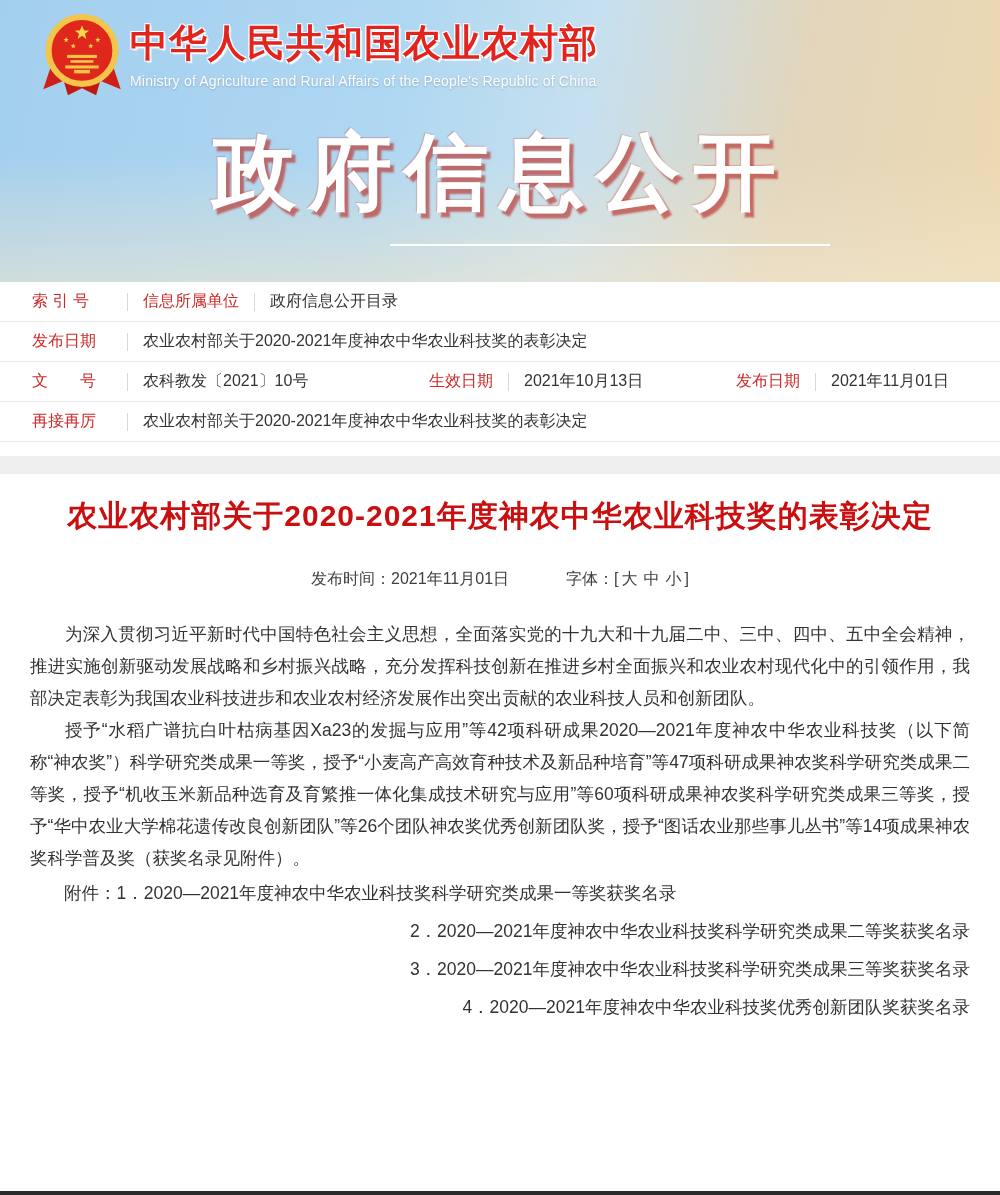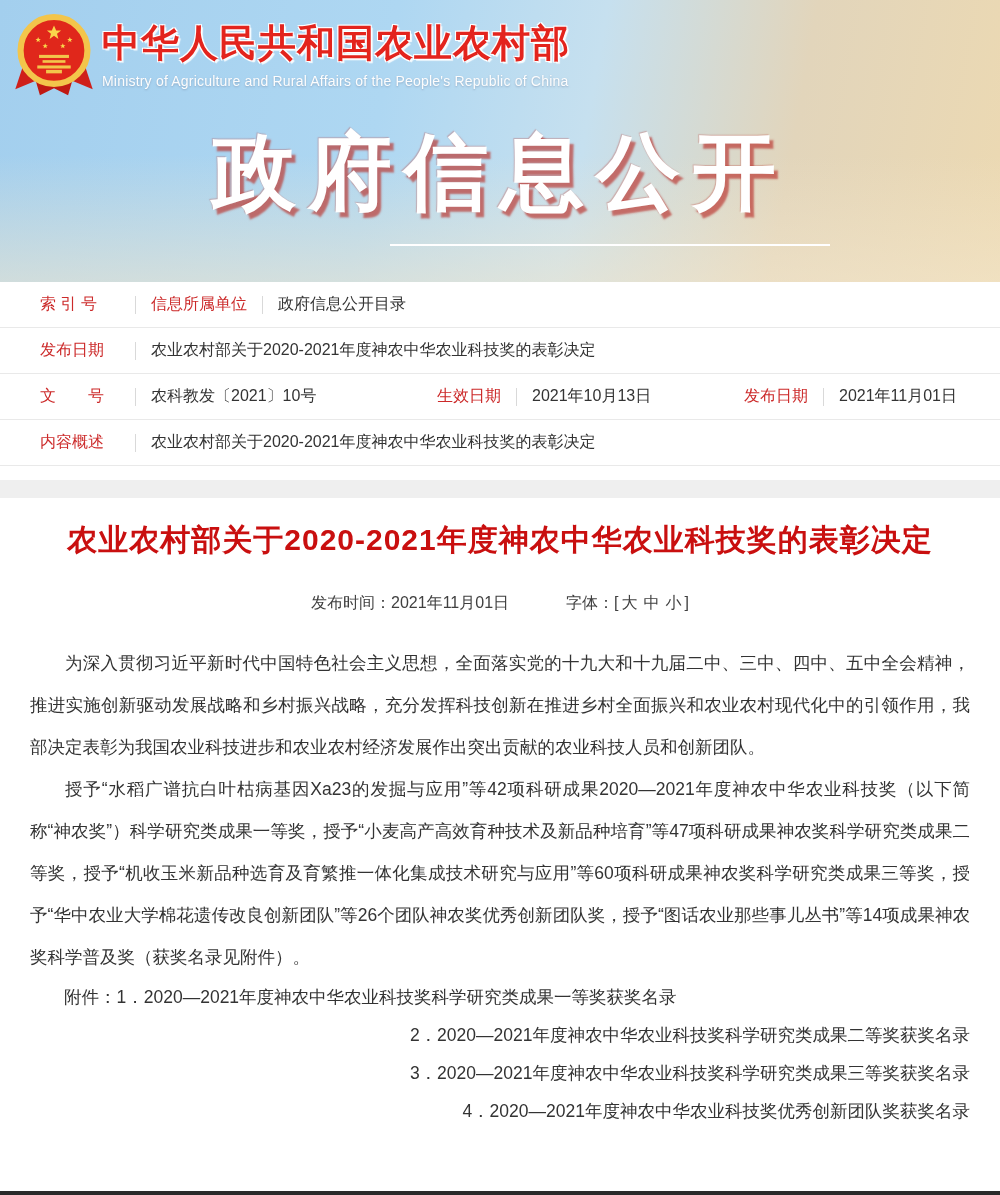--- a/index.html
+++ b/index.html
@@ -11,42 +11,42 @@
   }
   .page { width:1000px; height:1195px; display:flex; flex-direction:column; background:#fff; }
 
   
   .hero {
     position:relative; height:282px; flex:0 0 282px; overflow:hidden;
     background:
       linear-gradient(to bottom, rgba(255,255,255,0) 55%, rgba(244,231,205,0.55) 100%),
       linear-gradient(100deg, #a3cfee 0%, #aed7f2 38%, #c6e0ef 58%, #e2d5bb 78%, #ecd9b2 100%);
   }
-  .hero-top { display:flex; align-items:flex-start; padding:10px 0 0 10px; }
+  .hero-top { display:flex; align-items:flex-start; padding:10px 0 0 10px;margin-left:28px; }
   .emblem { width:88px; height:88px; flex:0 0 88px; cursor:pointer; }
   .hero-titles { margin:8px 0 0 4px; }
   .ministry-cn {
     font-size:38px; font-weight:bold; color:#e3241d; letter-spacing:1px;
     text-shadow:-1px -1px 0 #fff, 1px -1px 0 #fff, -1px 1px 0 #fff, 2px 2px 1px rgba(255,255,255,.9);
   }
   .ministry-en {
     margin-top:4px; font-size:14px; font-weight:normal; color:#fdfdfd;
     text-shadow:0 1px 2px rgba(120,140,170,.6); letter-spacing:.2px;
   }
   .banner-title {
     margin-top:18px; text-align:center;
     font-size:84px; font-weight:bold; color:#fff; letter-spacing:12px;
     text-shadow:4px 5px 2px rgba(188,58,52,.70), -1px -1px 1px rgba(188,58,52,.30);
   }
   .banner-line { width:440px; height:2px; background:#fff; margin-left:390px; margin-top:14px; }
 
   
   .meta { background:#fff; font-size:16px; }
   .meta-row {
-    display:flex; align-items:center; height:46px; padding-left:40px;
+    display:flex; align-items:center; height:40px; padding-left:32px;
     border-bottom:1px solid #e9e9e9; white-space:nowrap;
   }
   .meta-label { color:#cc2a2a; font-weight:500; width:80px; flex:0 0 80px; }
   .meta-label.inline { width:auto; flex:0 0 auto; }
   .vdiv { width:1px; height:18px; background:#d9d9d9; margin:0 15px; flex:0 0 1px; }
   .meta-value { color:#333; }
   .w1 { width:286px; flex:0 0 286px; }
   .w2 { width:212px; flex:0 0 212px; }
 
   
@@ -56,21 +56,21 @@
   .article-title {
     margin-top:22px; text-align:center;
     font-size:30px; font-weight:bold; color:#c90f0f; letter-spacing:1px;
   }
   .pub-row {
     margin-top:32px; display:flex; justify-content:center; gap:57px;
     font-size:16px; color:#404040;
   }
   .font-links { cursor:default; }
   .font-links .fsize { cursor:pointer; margin:0 3px; }
-  .article-body { margin-top:28px; font-size:17.5px; line-height:42px; color:#333; }
+  .article-body { margin-top:28px; font-size:17.5px; line-height:32px; color:#333; }
   .article-body p { text-indent:2em; text-align:justify; }
   .attachments { font-size:17.5px; line-height:38px; color:#333; }
   .att-first { padding-left:34px; }
   .att-item { padding-left:calc(34px + 3em); cursor:pointer;text-align:right; }
   .footer-line { margin-top:auto; height:4px; background:#2a2a2a; }
 </style>
 </head>
 <body>
 
 <div class="page">
@@ -122,21 +122,21 @@
       <span class="vdiv"></span>
       <span class="meta-value w1">农科教发〔2021〕10号</span>
       <span class="meta-label inline">生效日期</span>
       <span class="vdiv"></span>
       <span class="meta-value w2">2021年10月13日</span>
       <span class="meta-label inline">发布日期</span>
       <span class="vdiv"></span>
       <span class="meta-value">2021年11月01日</span>
     </div>
     <div class="meta-row">
-      <span class="meta-label">内容概述</span>
+      <span class="meta-label">再接再厉</span>
       <span class="vdiv"></span>
       <span class="meta-value">农业农村部关于2020-2021年度神农中华农业科技奖的表彰决定</span>
     </div>
   </section>
 
   <div class="gap1"></div>
   <div class="gray-strip"></div>
 
   <main class="article">
     <h1 class="article-title">农业农村部关于2020-2021年度神农中华农业科技奖的表彰决定</h1>

